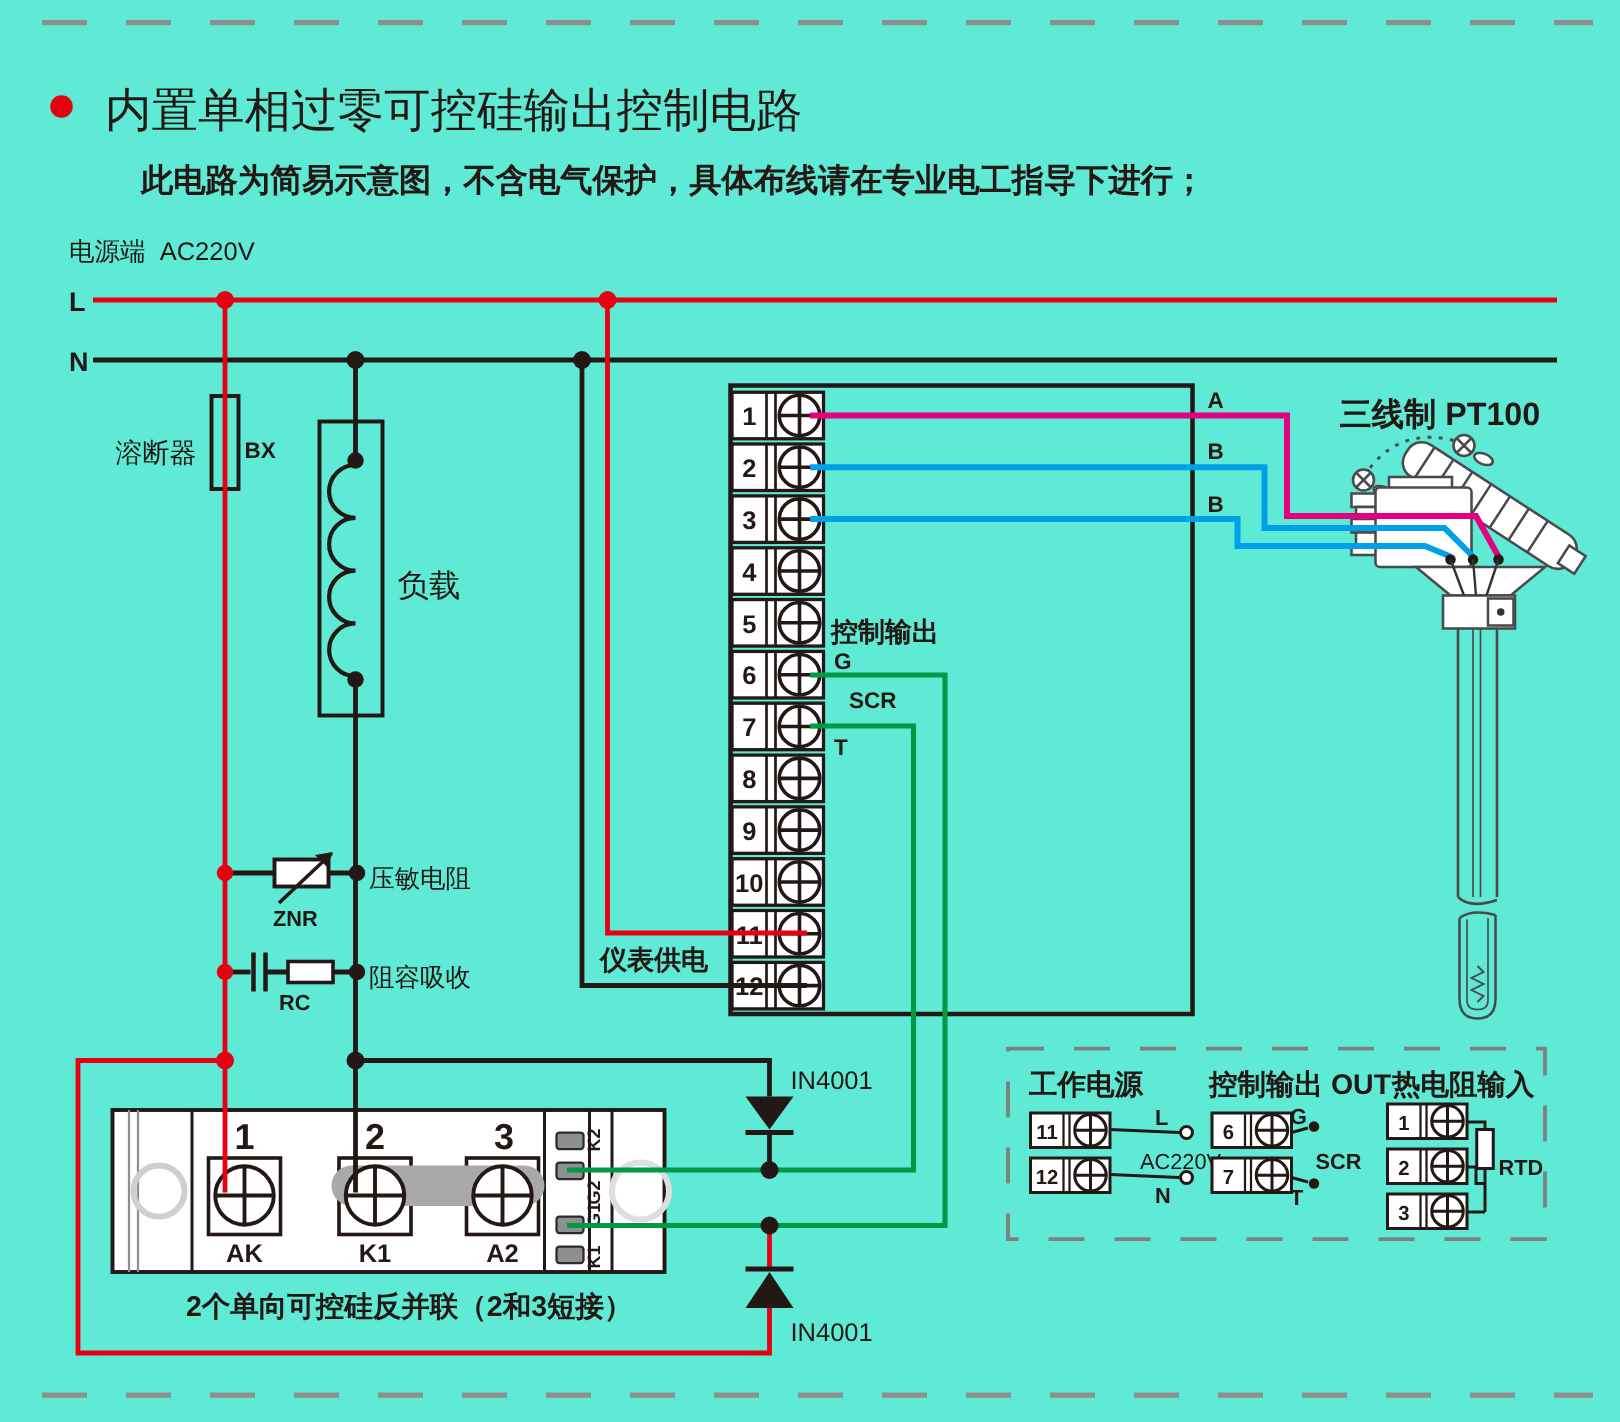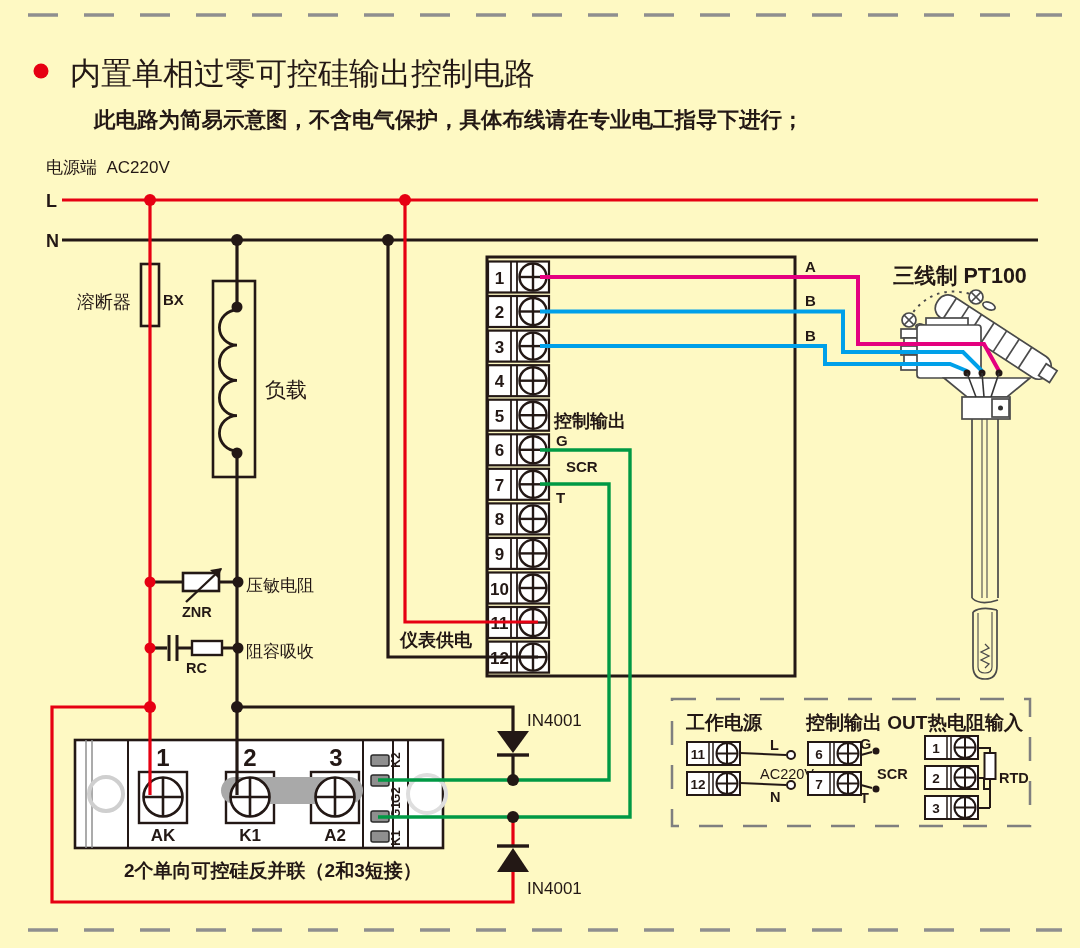--- a/index.html
+++ b/index.html
@@ -1,16 +1,16 @@
 <!DOCTYPE html>
 <html><head>
 <meta charset="utf-8">
 <style>
   html,body{margin:0;padding:0;background:#ffffff;}
-  .sheet{position:relative;width:1080px;height:948px;background:#fef9c3;overflow:hidden;
+  .sheet{position:relative;width:1080px;height:948px;background:#5eead4;overflow:hidden;
          font-family:"Liberation Sans","DejaVu Sans",sans-serif;}
   svg{position:absolute;left:0;top:0;}
   text{fill:#231815;font-family:"Liberation Sans","DejaVu Sans",sans-serif;}
   .pre{white-space:pre;}
 </style>
 </head>
 <body>
 
 <div class="sheet">
 <svg width="1080" height="948" viewBox="0 0 1080 948">

